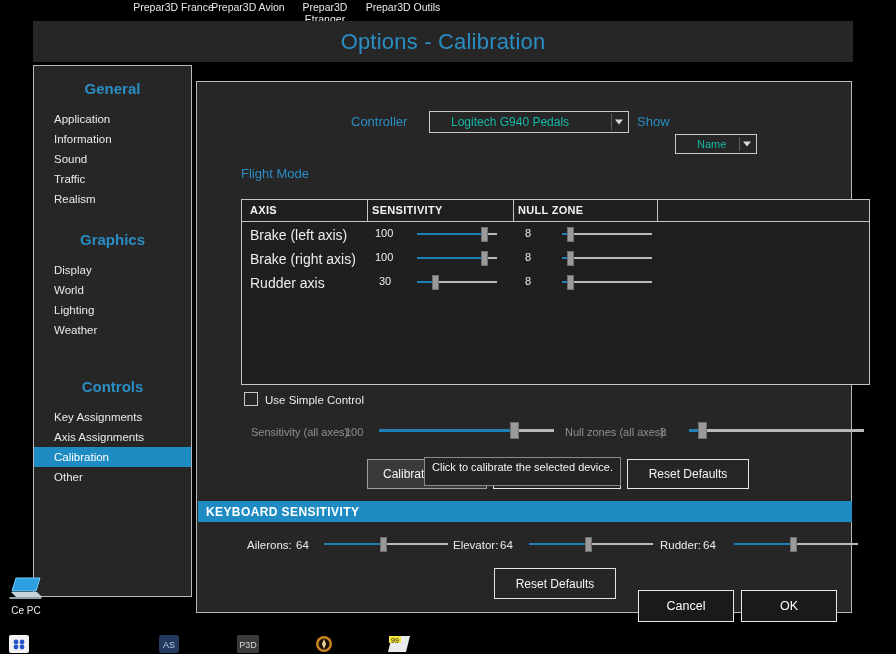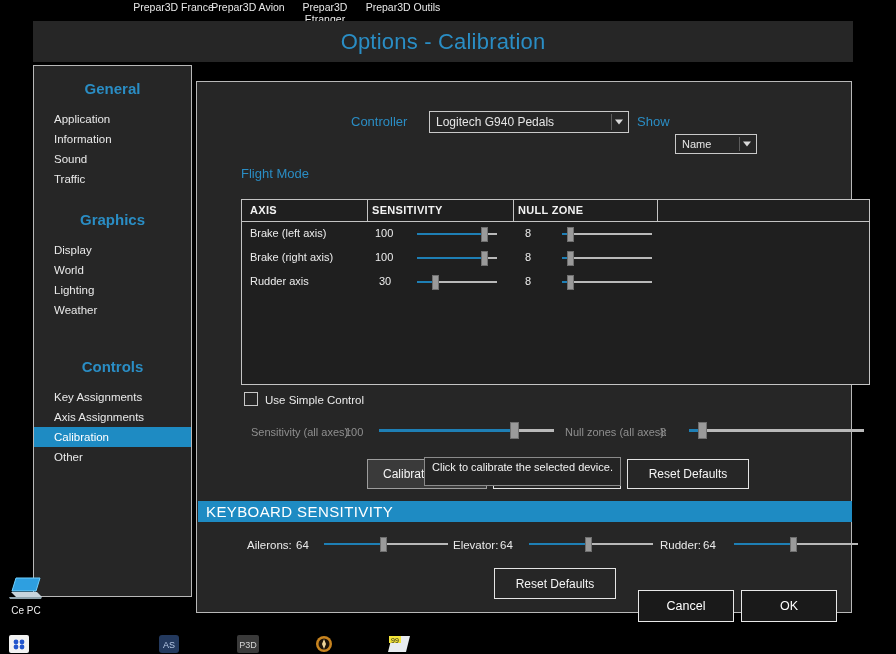--- a/index.html
+++ b/index.html
@@ -60,23 +60,23 @@
     width: 656px; height: 532px;
     background: #262626;
     border: 1px solid #b8b8b8;
   }
   .lbl-blue { color: #2a8dc4; font-size: 13px; }
   .lbl-grey { color: #8f8f8f; font-size: 11px; }
   .lbl-white { color: #eaeaea; font-size: 11.5px; }
 
   .combo {
     background: #262626; border: 1px solid #c9c9c9;
-    color: #e5e5e5; font-size: 12px;
+    color: #14b8a6; font-size: 12px;
     height: 22px; display: flex; align-items: center;
-    padding: 0 2px 0 6px; position: relative;
+    padding: 0 2px 0 21px; position: relative;
   }
   .combo .caret {
     position: absolute; right: 5px; top: 50%;
     transform: translateY(-50%);
     width: 0; height: 0;
     border-left: 4px solid transparent;
     border-right: 4px solid transparent;
     border-top: 5px solid #d9d9d9;
   }
   .combo .sep {
@@ -93,21 +93,21 @@
   .thead {
     position: relative; height: 22px; border-bottom: 1px solid #c4c4c4;
   }
   .th {
     position: absolute; top: 4px;
     color: #f2f2f2; font-size: 11px; font-weight: bold; letter-spacing: .3px;
   }
   .vdiv { position: absolute; top: 0; width: 1px; height: 22px; background: #c4c4c4; }
 
   .trow { position: relative; height: 24px; }
-  .cell-axis { position: absolute; left: 8px; top: 5px; color: #ececec; font-size: 11px; }
+  .cell-axis { position: absolute; left: 8px; top: 5px; color: #ececec; font-size: 14px; }
   .cell-num  { position: absolute; top: 5px; color: #ececec; font-size: 11px; }
 
   
   .slider { position: absolute; height: 14px; }
   .track  { position: absolute; top: 6px; left: 0; right: 0; height: 2px; background: #b9b9b9; }
   .fill   { position: absolute; top: 6px; left: 0; height: 2px; background: #1e7fb5; }
   .thumb  { position: absolute; top: 0px; width: 7px; height: 15px; background: #9a9a9a;
             border: 1px solid #6f6f6f; }
 
   .sl-big .track { top: 6px; height: 3px; }
@@ -129,21 +129,21 @@
   }
   .btn.hot { background: #3a3a3a; border-color: #9d9d9d; }
 
   
   .kb-band {
     position: absolute; left: 1px; top: 419px;
     width: 654px; height: 21px; background: #1e8bc3;
     display: flex; align-items: center;
   }
   .kb-band span {
-    color: #ffffff; font-size: 15px; font-weight: normal;
+    color: #ffffff; font-size: 12px; font-weight: bold;
     letter-spacing: .4px; padding-left: 8px;
   }
 
   
   .tooltip {
     position: absolute; left: 424px; top: 457px;
     background: #242424; border: 1px solid #8a8a8a;
     color: #f2f2f2; font-size: 11px;
     padding: 3px 7px 12px 7px; z-index: 40;
     white-space: nowrap;
@@ -184,20 +184,21 @@
       <div class="title">Options - Calibration</div>
     </div>
 
     <div class="sidebar">
 
       <div class="side-group">General</div>
       <div class="side-item">Application</div>
       <div class="side-item">Information</div>
       <div class="side-item">Sound</div>
       <div class="side-item">Traffic</div>
+      <div class="side-item">Realism</div>
 
       <div class="side-group" style="margin-top:22px;">Graphics</div>
       <div class="side-item">Display</div>
       <div class="side-item">World</div>
       <div class="side-item">Lighting</div>
       <div class="side-item">Weather</div>
 
       <div class="side-group" style="margin-top:38px;">Controls</div>
       <div class="side-item">Key Assignments</div>
       <div class="side-item">Axis Assignments</div>

